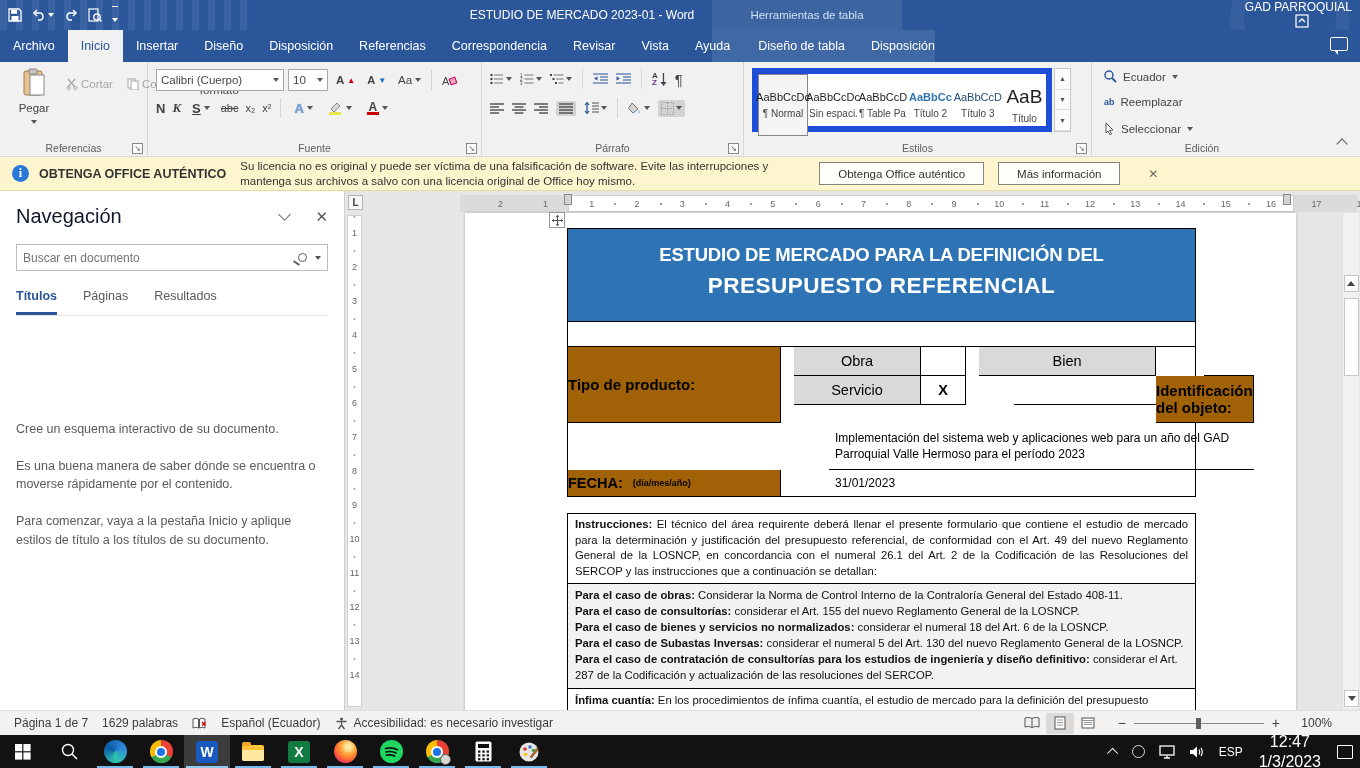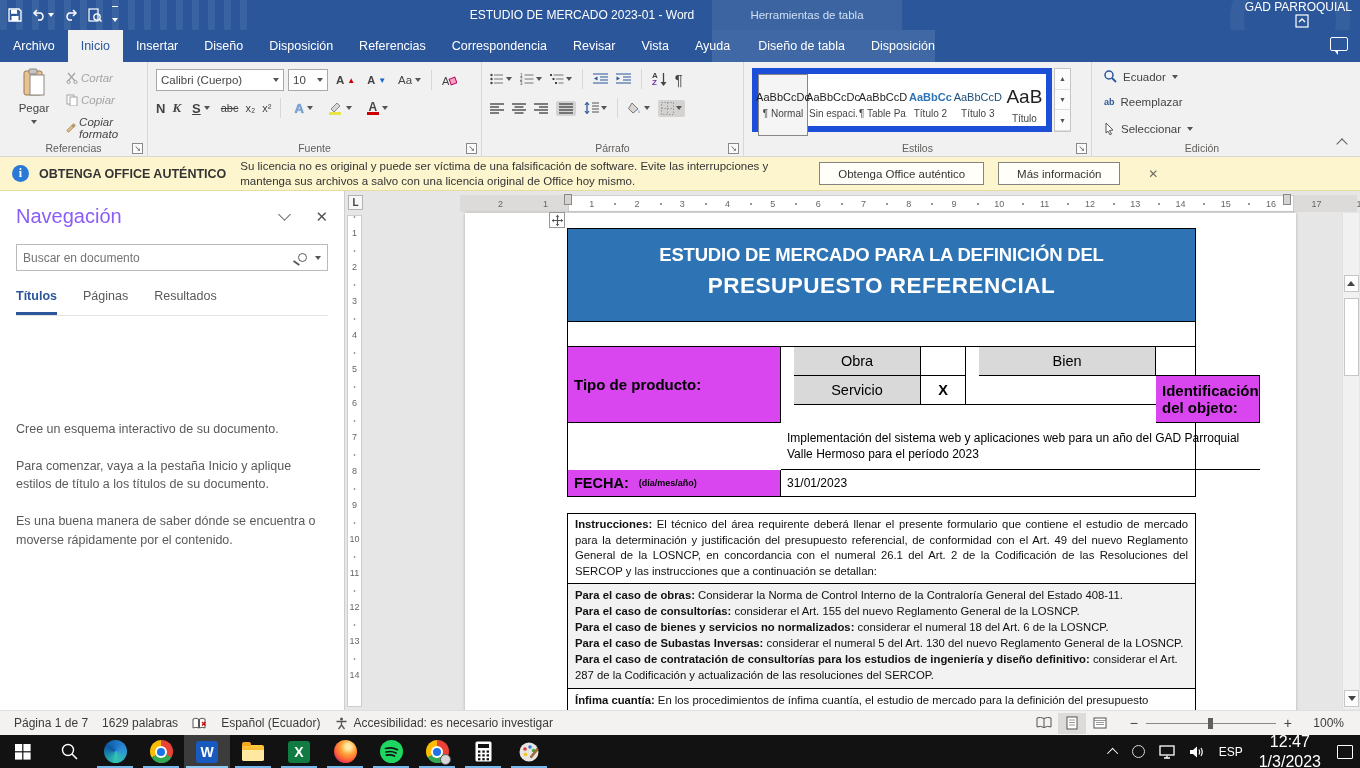--- a/index.html
+++ b/index.html
@@ -39,21 +39,21 @@
 .rgroup { position:absolute; top:0; height:95px; border-right:1px solid #d9d7d5; }
 .glabel { position:absolute; bottom:3px; left:0; right:0; text-align:center; font-size:10.5px; color:#605e5c; }
 .launcher { position:absolute; bottom:3px; right:4px; width:11px; height:11px; border:1px solid #8a8886; color:#605e5c; font-size:8px; line-height:9px; text-align:center; background:#fbfbfb; }
 .rbtn { display:inline-flex; align-items:center; gap:3px; padding:2px 4px; border-radius:2px; color:#444; cursor:default; }
 .rbtn.dim { color:#a6a4a2; }
 .caret { display:inline-block; width:0; height:0; border-left:3px solid transparent; border-right:3px solid transparent; border-top:4px solid #555; }
 .combo { display:inline-flex; align-items:center; justify-content:space-between; background:#fff; border:1px solid #aaa8a6; height:22px; padding:0 4px; font-size:11.5px; }
 .g-clip { left:0; width:148px; }
 .paste { position:absolute; left:8px; top:6px; width:52px; text-align:center; }
 .pastelbl { font-size:11.5px; margin-top:2px; }
-.clip-col { position:absolute; left:62px; top:8px; display:flex; flex-direction:column; gap:6px;font-style:italic; }
+.clip-col { position:absolute; left:62px; top:8px; display:flex; flex-direction:row; gap:6px; }
 .g-font { left:148px; width:334px; }
 .fr1 { position:absolute; left:8px; top:7px; display:flex; align-items:center; gap:4px; }
 .fr2 { position:absolute; left:8px; top:36px; display:flex; align-items:center; gap:7px; font-size:13px; }
 .fbtn { font-weight:bold; color:#444; }
 .sep-v { width:1px; height:20px; background:#d9d7d5; margin:0 2px; }
 .g-par { left:482px; width:262px; }
 .pr1 { position:absolute; left:8px; top:7px; display:flex; align-items:center; gap:8px; }
 .pr2 { position:absolute; left:8px; top:36px; display:flex; align-items:center; gap:8px; }
 .mini { display:inline-flex; align-items:center; gap:2px; }
 .active-box { background:#d5d3d1; border-radius:2px; padding:2px 3px; }
@@ -77,21 +77,21 @@
 .lic-ico { width:17px; height:17px; border-radius:50%; background:#2b79d7; color:#fff; font-size:12px; font-weight:bold; font-family:"Liberation Serif",serif; display:flex; align-items:center; justify-content:center; margin:0 10px 0 12px; flex:none; }
 .lic-head { font-size:12.5px; font-weight:bold; color:#333; margin-right:14px; white-space:nowrap; }
 .lic-msg { font-size:11.5px; color:#333; width:565px; line-height:1.3; }
 .lic-btn { height:23px; background:#fffef8; border:1px solid #86827c; font-size:11.5px; color:#333; display:flex; align-items:center; justify-content:center; margin-left:14px; padding:0 14px; white-space:nowrap; }
 .lic-x { margin-left:28px; margin-right:16px; color:#6c6a66; font-size:12px; font-weight:bold; }
 
 
 .main { position:absolute; left:0; top:191px; width:1360px; height:519px; }
 .navpane { position:absolute; left:0; top:0; width:345px; height:519px; background:#fff; border-right:1px solid #cfcecd; padding:14px 16px 0 16px; }
 .nav-head { display:flex; align-items:center; }
-.nav-title { font-size:20px; color:#8b5cf6; flex:1; }
+.nav-title { font-size:20px; color:#0f172a; flex:1; }
 .nav-chev { width:9px; height:9px; border-right:1.5px solid #666; border-bottom:1.5px solid #666; transform:rotate(45deg); margin-right:26px; margin-top:-4px; }
 .nav-x { color:#555; font-size:15px; }
 .nav-search { margin-top:16px; height:27px; border:1px solid #bdbbb9; background:#fff; display:flex; align-items:center; padding:0 6px; }
 .nav-search input { flex:1; border:none; outline:none; font-size:12px; color:#444; font-family:inherit; background:transparent; }
 .nav-search input::placeholder { color:#767472; }
 .mag { width:9px; height:9px; border:1.8px solid #56585a; border-radius:50%; position:relative; margin-right:8px; }
 .mag::after { content:""; position:absolute; left:-6px; top:8px; width:7px; height:1.8px; background:#56585a; transform:rotate(35deg); }
 .nav-tabs { display:flex; gap:26px; margin-top:18px; border-bottom:1px solid #e5e4e2; }
 .ntab { font-size:12.5px; color:#595959; padding-bottom:9px; }
 .ntab.active { color:#2b579a; font-weight:bold; border-bottom:3px solid #2b579a; }
@@ -122,23 +122,23 @@
 .tri-d { width:0; height:0; border-left:4px solid transparent; border-right:4px solid transparent; border-top:5px solid #444; }
 
 
 .doc-table { position:absolute; left:102px; top:15px; width:629px; border:1.5px solid #000; }
 .dt-blue { height:93px; background:#2e74b5; color:#fff; text-align:center; border-bottom:1.5px solid #000; padding-top:15px; font-weight:bold; }
 .dt-blue .l1 { font-size:18.5px; letter-spacing:-.2px; }
 .dt-blue .l2 { font-size:22.5px; margin-top:7px; letter-spacing:.5px; }
 .dt-empty { height:25px; border-bottom:1.5px solid #000; background:#fff; }
 .tgrid { display:grid; grid-template-columns:213px 140px 45px 190px auto; }
 .tcell { border-right:1.5px solid #000; border-bottom:1.5px solid #000; display:flex; align-items:center; font-size:14.5px; }
-.tcell.lastc { border-right:none; }
+.tcell.lastc { border-right:none;margin-left:48px; }
 .tcell.lastr { border-bottom:none; }
-.lblc { background:#d946ef; font-weight:bold; padding-left:6px; }
+.lblc { background:#a16207; font-weight:bold; }
 .grayc { background:#d9d9d9; font-weight:normal; justify-content:center;margin-left:13px; }
 .markc { justify-content:center; font-weight:bold; }
 .valc { font-size:12px; padding:2px 6px; line-height:1.35; }
 .r1 { height:29px; }
 .fecha-hint { font-size:9px; font-weight:bold; margin-left:10px; }
 
 .instr-table { position:absolute; left:102px; top:300px; width:629px; border:1.5px solid #000; font-size:11.3px; color:#111; }
 .instr-s1 { padding:3px 7px 4px; line-height:1.38; text-align:justify; border-bottom:1.2px solid #000; background:#fff; }
 .instr-s2 { padding:3px 7px 4px; line-height:1.42; background:#f2f2f2; border-bottom:1.2px solid #000; }
 .instr-s3 { padding:3px 7px 4px; line-height:1.42; background:#fff; }
@@ -147,21 +147,21 @@
 
 .statusbar { position:absolute; left:0; top:710px; width:1360px; height:25px; background:#f3f2f1; border-top:1px solid #e1dfdd; display:flex; align-items:center; font-size:12px; color:#3b3b3b; }
 .st-item { margin-left:14px; white-space:nowrap; display:flex; align-items:center; gap:6px; }
 .st-right { margin-left:auto; display:flex; align-items:center; }
 .viewbtn { width:28px; height:21px; display:flex; align-items:center; justify-content:center; }
 .viewbtn.active { background:#dcdbda; }
 .zoomwrap { display:flex; align-items:center; gap:8px; margin:0 14px 0 16px; }
 .ztrack { width:130px; height:1px; background:#8a8886; position:relative; }
 .zthumb { position:absolute; left:62px; top:-5px; width:5px; height:11px; background:#605e5c; }
 .zsign { font-size:14px; color:#444; }
-.zlabel { width:38px; text-align:right; margin-right:16px; }
+.zlabel { width:38px; text-align:right; margin-right:28px; }
 
 
 .taskbar { position:absolute; left:0; top:735px; width:1360px; height:33px; background:#121212; display:flex; align-items:stretch; color:#fff; }
 .tslot { width:46px; display:flex; align-items:center; justify-content:center; position:relative; flex:none; }
 .tslot.running::after { content:""; position:absolute; bottom:0; left:5px; right:5px; height:2px; background:#76b9ed; }
 .tslot.focused { background:#3c3c3c; }
 .tslot.focused::after { left:2px; right:2px; background:#8ecbf5; }
 .ic-circle { width:23px; height:23px; border-radius:50%; }
 .edge-ic { background:conic-gradient(from 180deg, #30c5b0, #0c59a4, #2b88d8, #30c5b0); }
 .chrome-ic { position:relative; background:conic-gradient(#ea4335 0 120deg, #34a853 120deg 240deg, #fbbc05 240deg 360deg); }
@@ -559,22 +559,22 @@
         <span class="mag"></span>
         <span class="caret"></span>
       </div>
       <div class="nav-tabs">
         <span class="ntab active">Títulos</span>
         <span class="ntab">Páginas</span>
         <span class="ntab">Resultados</span>
       </div>
       <div class="nav-body">
         <p>Cree un esquema interactivo de su documento.</p>
+        <p>Es una buena manera de saber dónde se encuentra o moverse rápidamente por el contenido.</p>
         <p>Para comenzar, vaya a la pestaña Inicio y aplique estilos de título a los títulos de su documento.</p>
-        <p>Es una buena manera de saber dónde se encuentra o moverse rápidamente por el contenido.</p>
       </div>
     </div>
 
     <div class="canvas">
       <div class="corner-box">L</div>
 
       <div class="hruler">
         <div class="hr-gray" style="width:108px">
             <span class="cmm">2</span>
             <span class="cmm">1</span>

